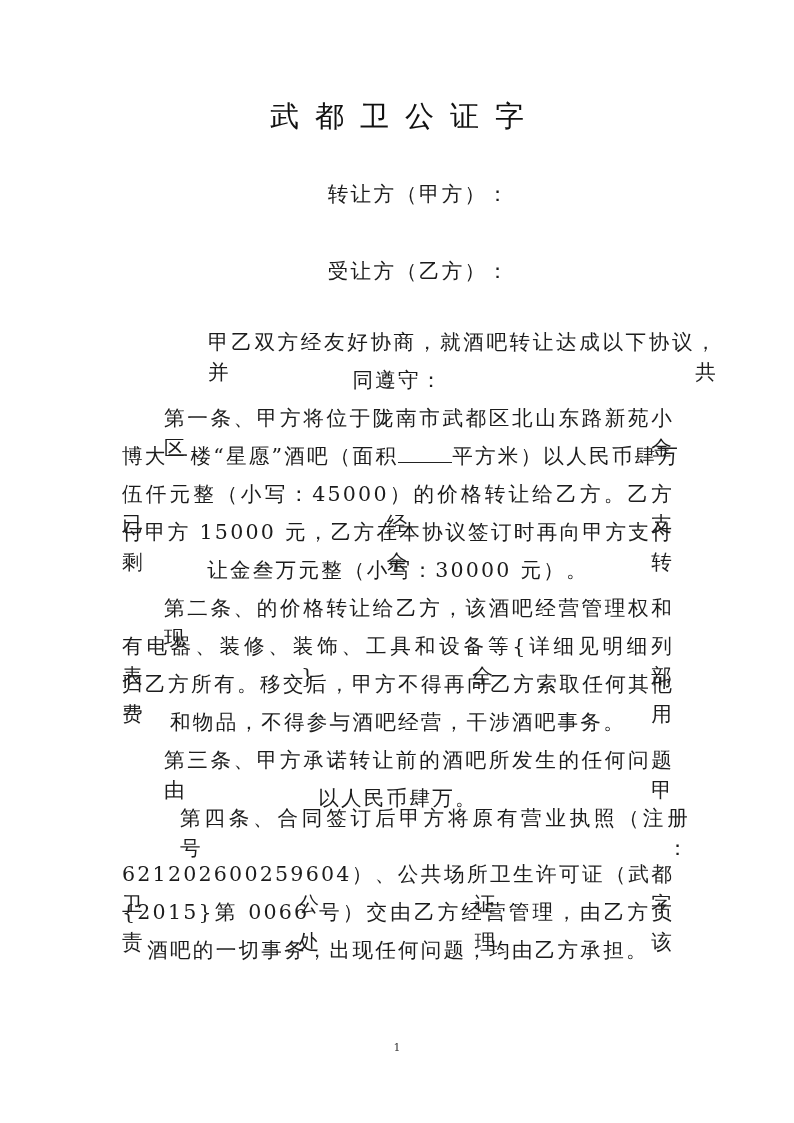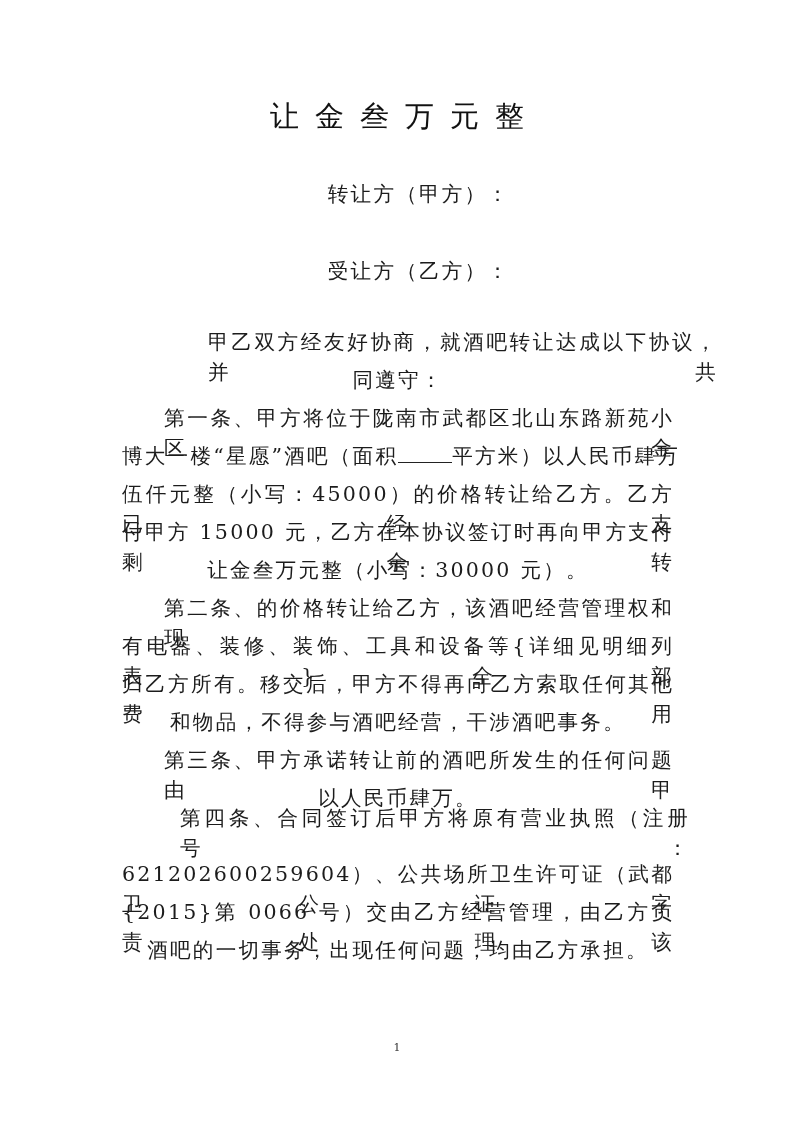--- a/index.html
+++ b/index.html
@@ -61,21 +61,21 @@
       text-align: center;
       font-size: 11px;
       color: #333;
     }
   </style>
 </head>
 <body>
 
 <div>
 
-  <div class="title">让金叁万元整</div>
+  <div class="title">武都卫公证字</div>
 
   <div class="line indent" style="top:179px;">转让方（甲方）：</div>
   <div class="line indent" style="top:256px;">受让方（乙方）：</div>
 
   <div>
     <div class="line indent justify" style="top:327px;margin-left:44px;">甲乙双方经友好协商，就酒吧转让达成以下协议，并共</div>
     <div class="line" style="top:365px;">同遵守：</div>
   </div>
 
   <div>

